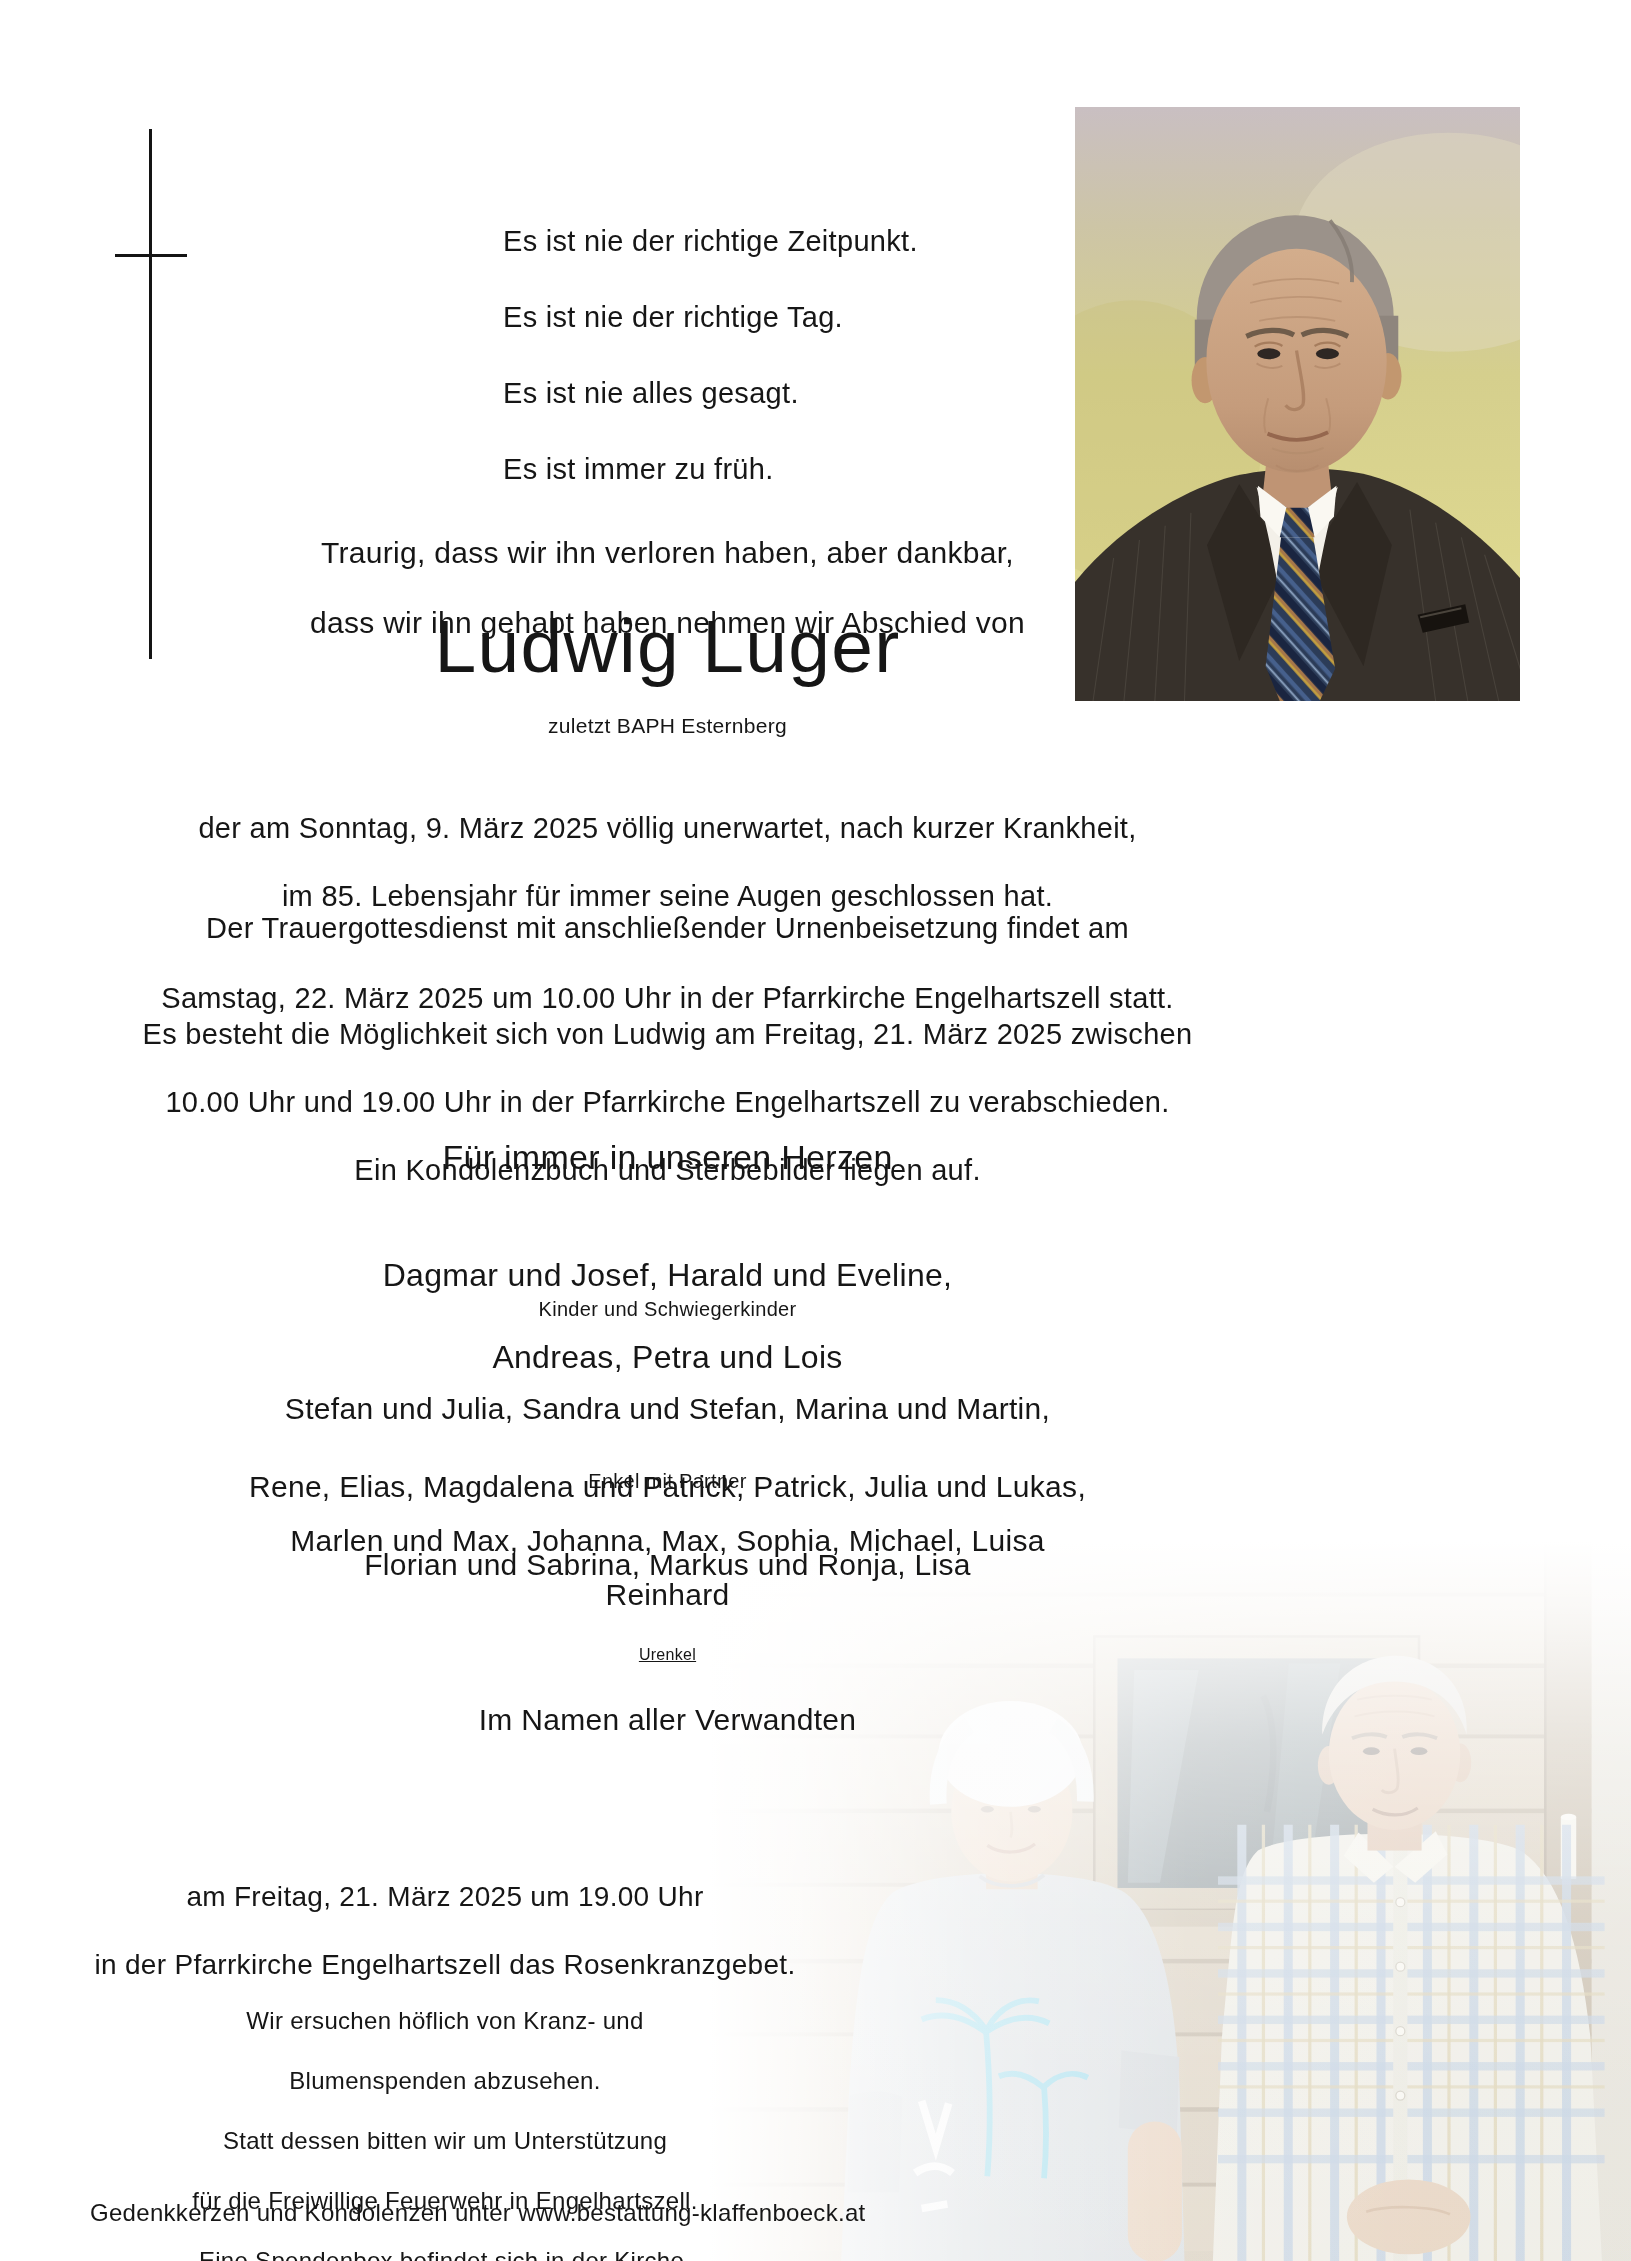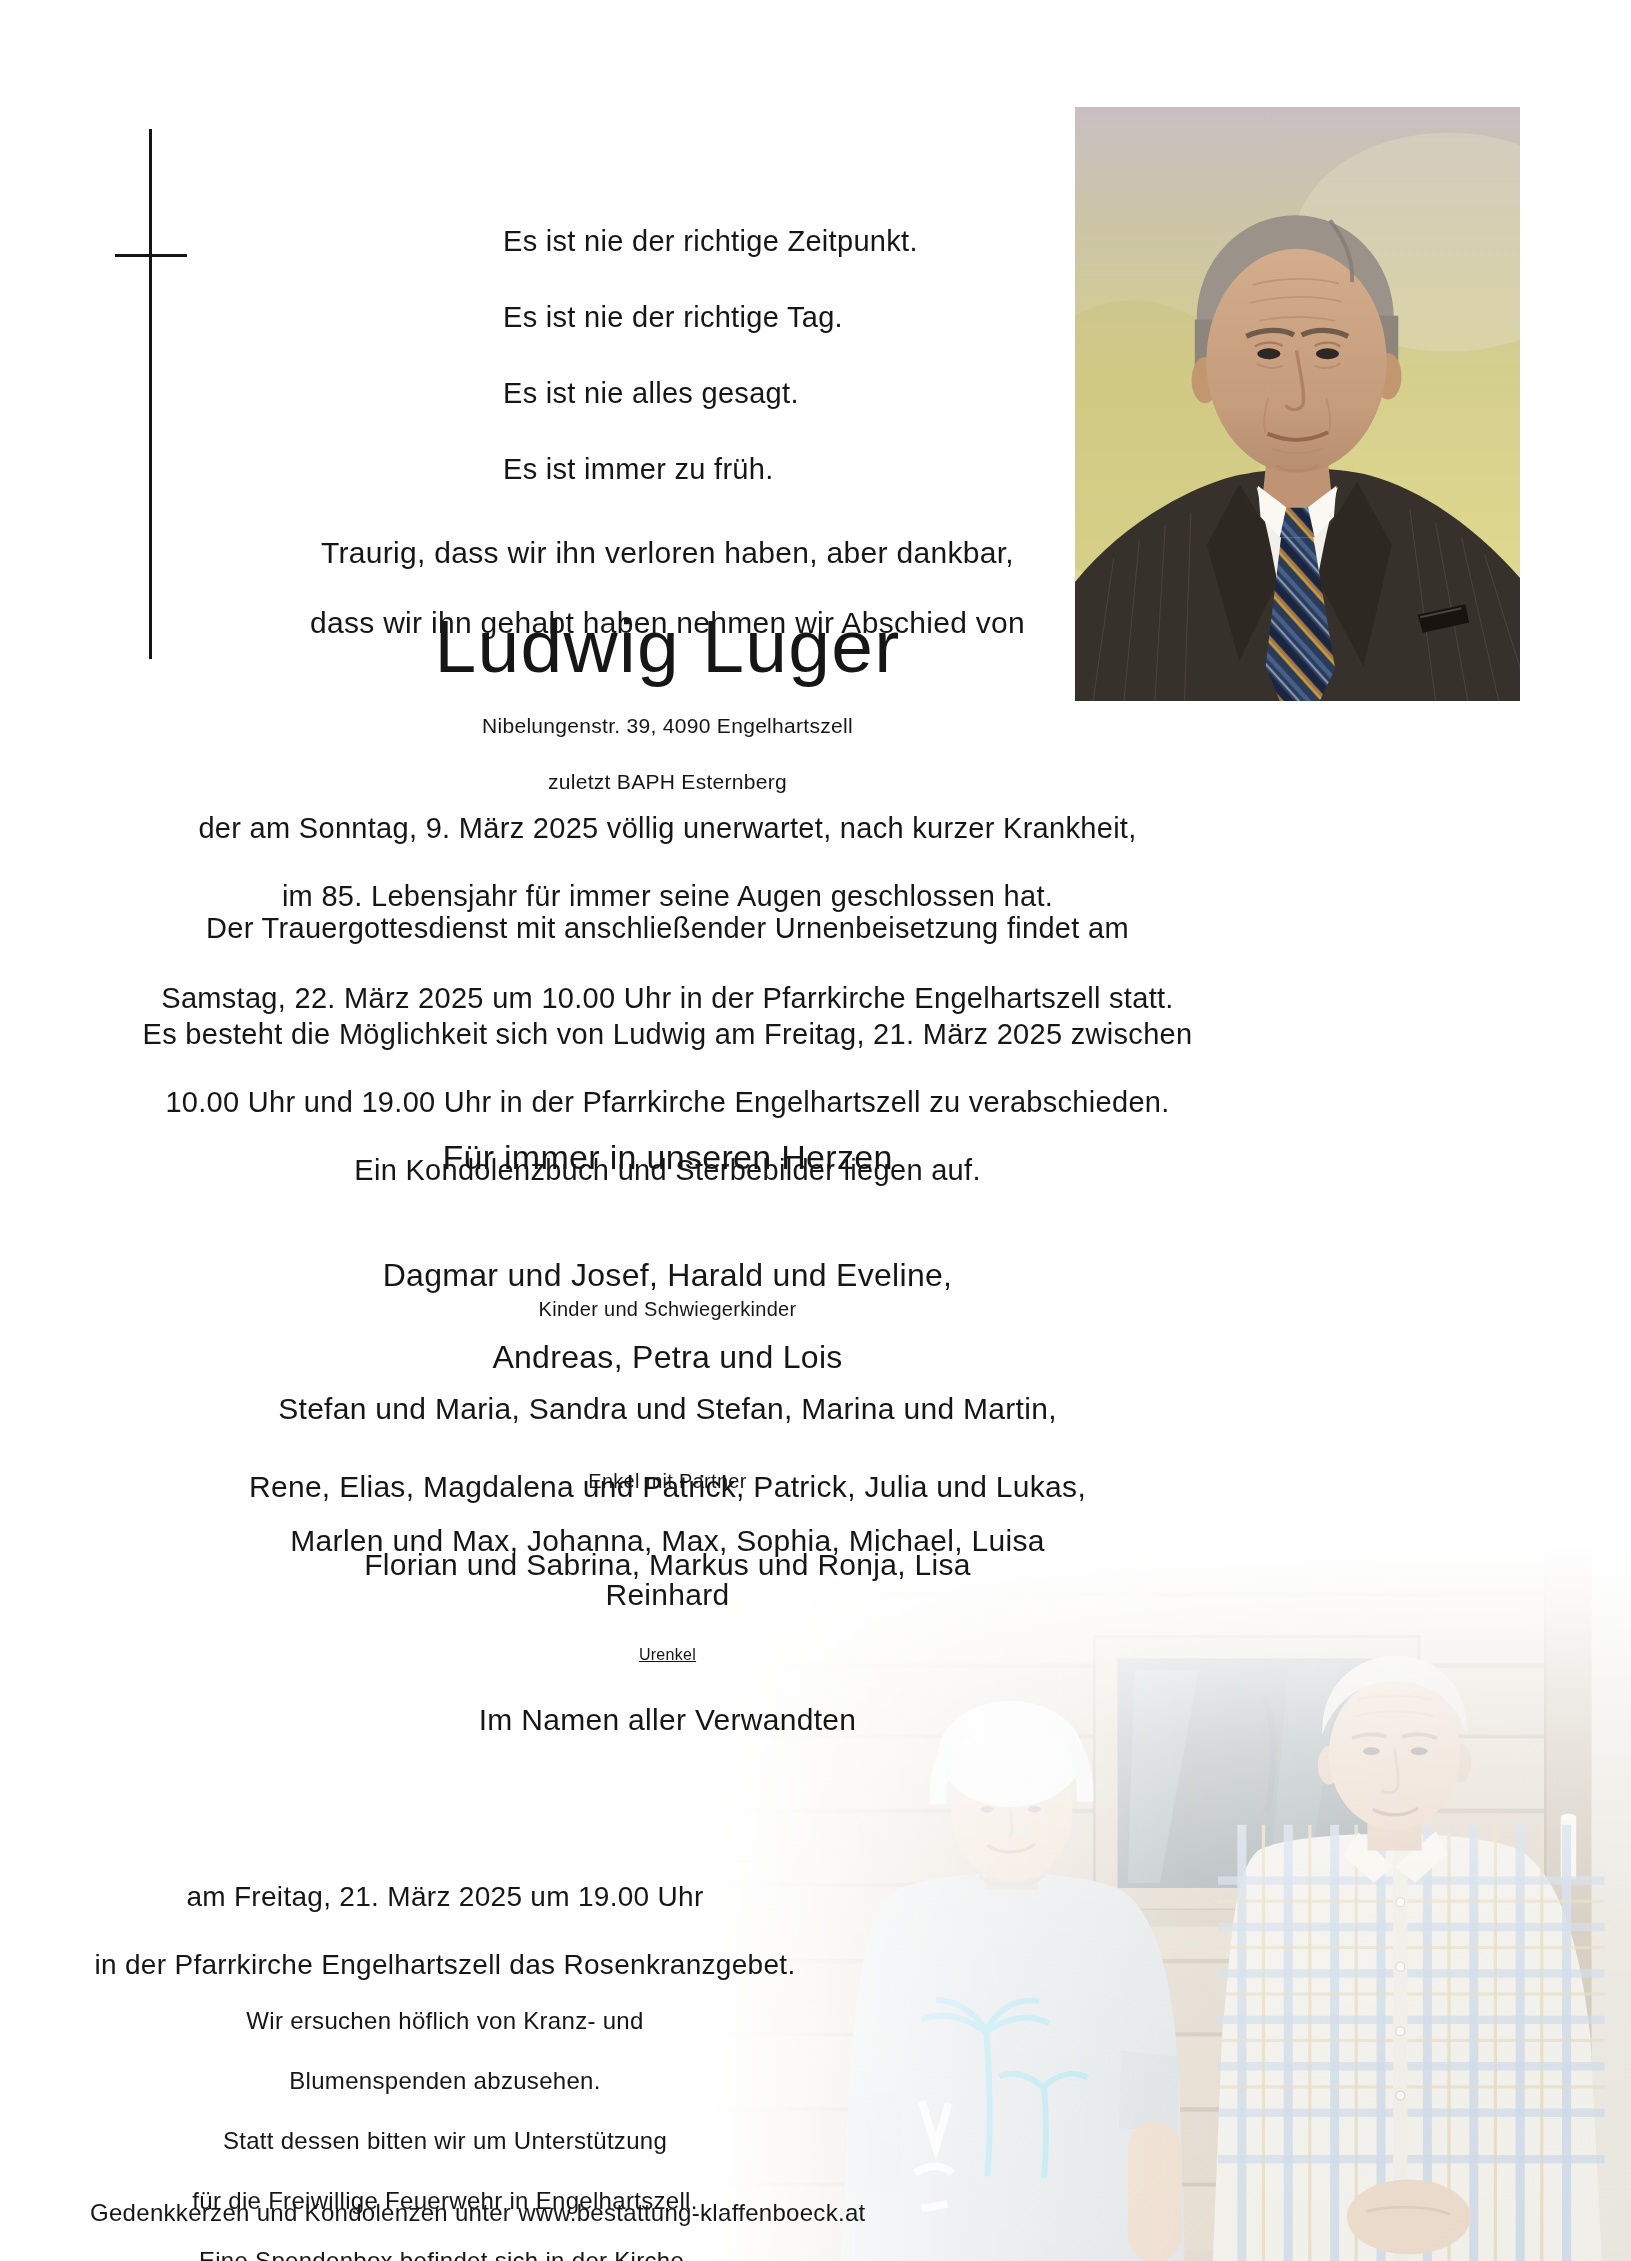--- a/index.html
+++ b/index.html
@@ -268,21 +268,20 @@
   </div>
 
   <div class="t col center intro txt">
     <span class="line">Traurig, dass wir ihn verloren haben, aber dankbar,</span>
     <span class="line">dass wir ihn gehabt haben nehmen wir Abschied von</span>
   </div>
 
   <div class="t col center name txt">Ludwig Luger</div>
 
   <div class="t col center addr txt">
-    <span class="line">Nibelungenstr. 39, 4090 Engelhartszell</span>
     <span class="line">zuletzt BAPH Esternberg</span>
   </div>
 
   <div class="t col center para1 txt">
     <span class="line">der am Sonntag, 9. März 2025 völlig unerwartet, nach kurzer Krankheit,</span>
     <span class="line">im 85. Lebensjahr für immer seine Augen geschlossen hat.</span>
   </div>
 
   <div class="t col center para2 txt">
     <span class="line">Der Trauergottesdienst mit anschließender Urnenbeisetzung findet am</span>
@@ -297,21 +296,21 @@
 
   <div class="t col center heart txt">Für immer in unseren Herzen</div>
 
   <div class="t col center g1n txt">
     <span class="line">Dagmar und Josef, Harald und Eveline,</span>
     <span class="line">Andreas, Petra und Lois</span>
   </div>
   <div class="t col center g1r txt">Kinder und Schwiegerkinder</div>
 
   <div class="t col center g2n txt">
-    <span class="line">Stefan und Maria, Sandra und Stefan, Marina und Martin,</span>
+    <span class="line">Stefan und Julia, Sandra und Stefan, Marina und Martin,</span>
     <span class="line">Rene, Elias, Magdalena und Patrick, Patrick, Julia und Lukas,</span>
     <span class="line">Florian und Sabrina, Markus und Ronja, Lisa</span>
   </div>
   <div class="t col center g2r txt">Enkel mit Partner</div>
 
   <div class="t col center g3n txt">Marlen und Max, Johanna, Max, Sophia, Michael, Luisa</div>
   <div class="t col center g3r txt">Urenkel</div>
 
   <div class="t col center g4n txt">Reinhard</div>
 

